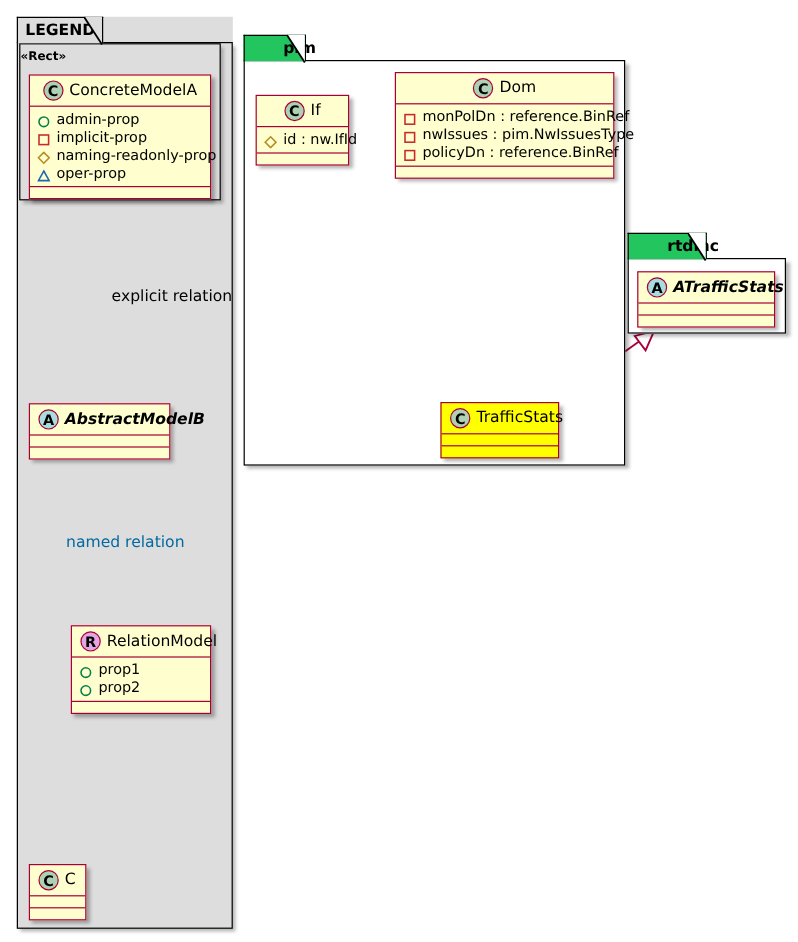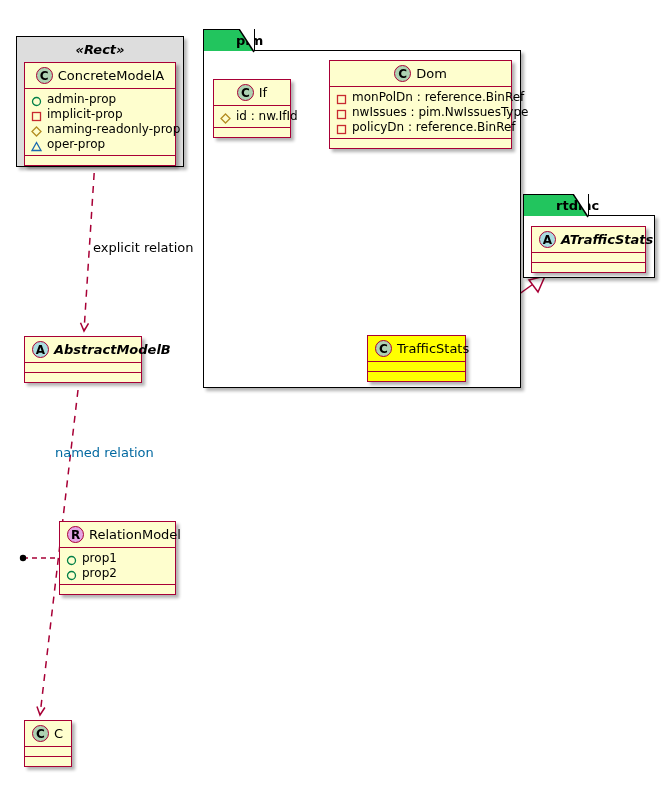--- a/index.html
+++ b/index.html
@@ -66,24 +66,23 @@
   .pkg-white .pkg-tab { background: #22c55e; padding-left: 32px; }
 
   
   .rect-container {
     position: absolute;
     border: 1.5px solid #000000;
     background: #DDDDDD;
     box-shadow: 3px 3px 3px rgba(0,0,0,0.28);
   }
   .rect-stereo {
-    text-align: center;
-    font-style: italic;
+    text-align: left;
     font-weight: bold;
-    font-size: 13px;
+    font-size: 10px;
     color: #000000;
     padding-top: 5px;
     font-family: "DejaVu Sans", sans-serif;
   }
 
   
   .cls {
     position: absolute;
     border: 1.5px solid #A80036;
     background: #FEFECE;
@@ -168,20 +167,30 @@
     <path d="M 271,148 L 383,336" stroke="#A80036" stroke-width="1.5" fill="none"></path>
     <polygon points="271,140 277,147 271,154 265,147" fill="#A80036" stroke="#A80036" stroke-width="1"></polygon>
 
     <path d="M 418,172 L 418,336" stroke="#A80036" stroke-width="1.5" fill="none"></path>
     <polygon points="418,157 425,165 418,173 411,165" fill="#A80036" stroke="#A80036" stroke-width="1"></polygon>
 
     <path d="M 462,335 L 536,282" stroke="#A80036" stroke-width="1.5" fill="none"></path>
     <polygon points="545,276 529,280 538,292" fill="#FFFFFF" stroke="#A80036" stroke-width="1.5"></polygon>
   </svg>
 
+  <div class="pkg pkg-legend" style="left:14px; top:14px; width:180px; height:760px;">
+    <div class="pkg-tab" style="width:72px;">
+      <span>LEGEND</span>
+      <svg class="pkg-tab-slant" viewBox="0 0 16 24">
+        <path d="M0,0 L15,23 L15,0 Z" fill="#DDDDDD"></path>
+        <path d="M0,0 L15,23" stroke="#000000" stroke-width="1.5" fill="none"></path>
+      </svg>
+    </div>
+    <div class="pkg-body" style="top:21px; width:180px; height:739px;"></div>
+  </div>
 
   <div class="rect-container" style="left:16px; top:36px; width:168px; height:131px;">
     <div class="rect-stereo">«Rect»</div>
   </div>
 
   <div class="cls" style="left:24px; top:62px; width:152px;">
     <div class="cls-head">
       <span class="badge badge-C">C</span>
       <span class="cls-name">ConcreteModelA</span>
     </div>

